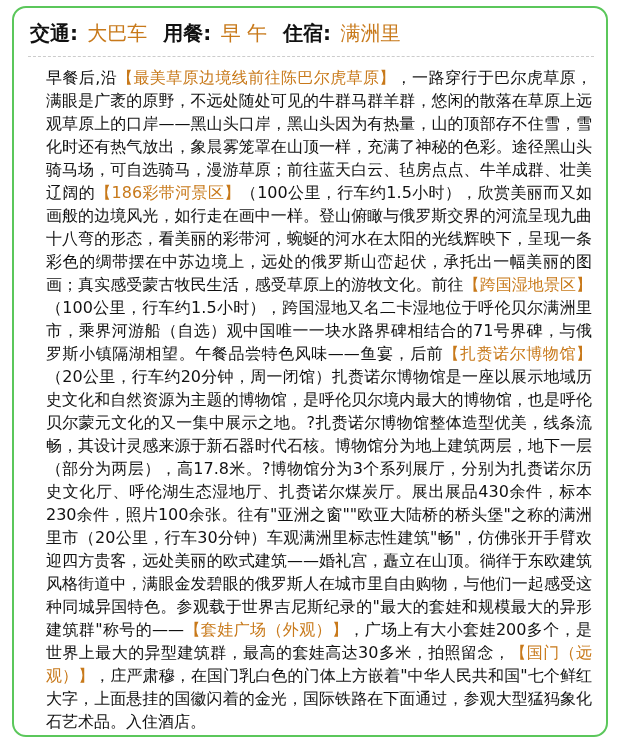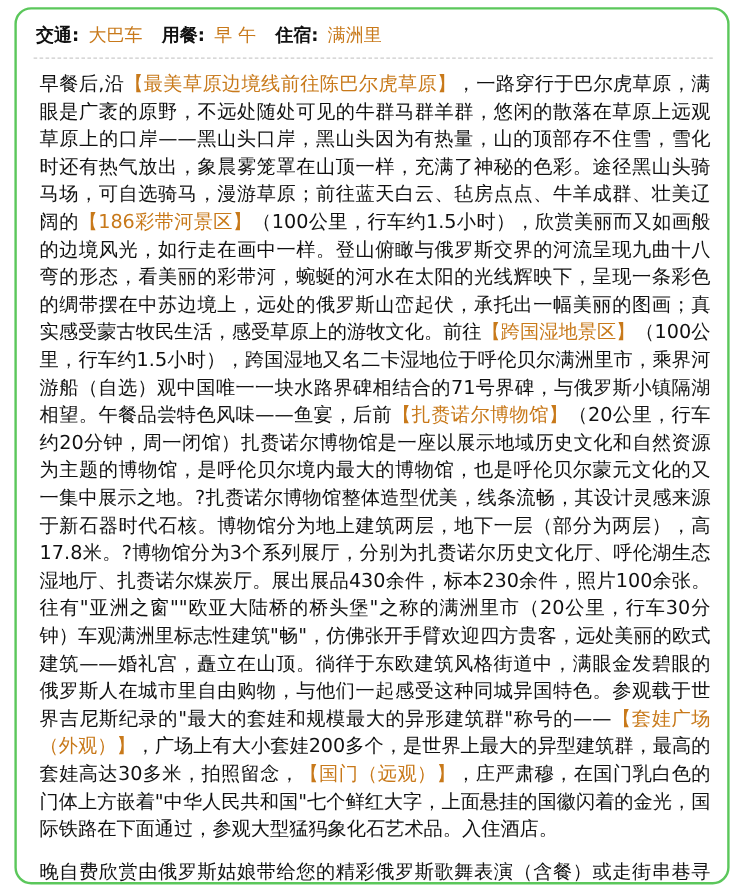--- a/index.html
+++ b/index.html
@@ -22,21 +22,21 @@
     border: 2px solid var(--border-green);
     border-radius: 14px;
     background: #ffffff;
     padding: 5px 12px 8px 14px;
     overflow: hidden;
   }
   .header-row {
     display: flex;
     align-items: baseline;
     padding: 7px 2px 9px 2px;
-    font-size: 15px;
+    font-size: 20px;
     white-space: nowrap;
   }
   .info-pair { margin-right: 16px; }
   .info-label {
     font-weight: bold;
     color: var(--text-black);
   }
   .info-value {
     color: var(--highlight-orange);
     margin-left: 3px;
@@ -47,21 +47,21 @@
     margin: 0 0 0 0;
     height: 0;
   }
   .content {
     padding: 9px 2px 0 2px;
     font-size: 16px;
     line-height: 23px;
     color: var(--text-black);
     text-align: justify;
   }
-  .content p { margin: 0 0 13px 3px; }
+  .content p { margin: 0 0 13px 16px; }
   .content p:last-child { margin-bottom: 0; }
   .hl { color: var(--highlight-orange); }
 </style>
 </head>
 <body>
 
 <div class="card">
 
   <div class="header-row">
     <span class="info-pair">

